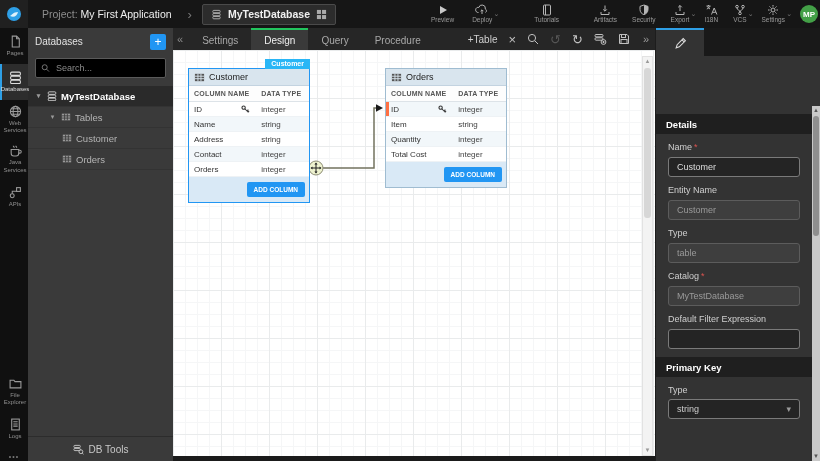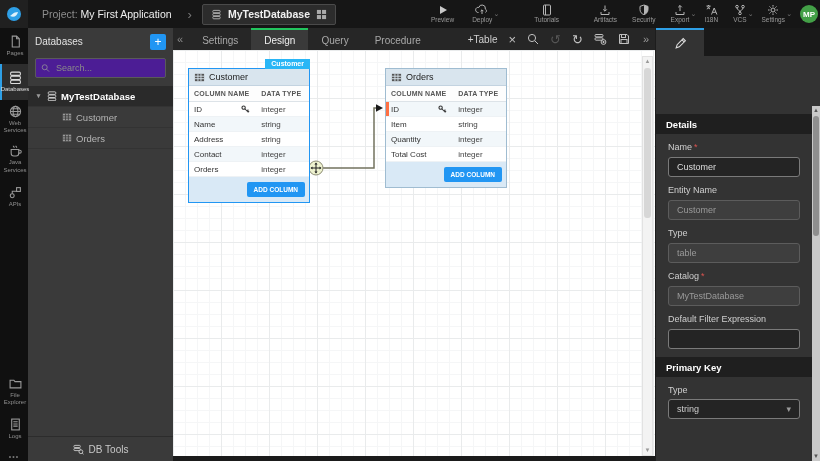--- a/index.html
+++ b/index.html
@@ -35,21 +35,21 @@
   .rail-item.active{background:#2d2d2d;border-left:2px solid #2e9fe6;color:#ddd;}
   .rail-bottom{position:absolute;bottom:14px;left:0;width:28px;}
   .rail-more{position:absolute;bottom:1px;width:28px;text-align:center;color:#777;font-size:7px;letter-spacing:1px;}
 
   
   .dbpanel{position:absolute;top:28px;left:28px;width:145px;bottom:0;background:#3a3a3a;z-index:20;}
   .dbp-head{height:27px;display:flex;align-items:center;justify-content:space-between;padding:0 7px;}
   .dbp-title{font-size:10px;color:#e2e2e2;}
   .plusbtn{width:16px;height:16px;background:#2196f3;border-radius:2px;color:#fff;font-size:12px;
            display:flex;align-items:center;justify-content:center;cursor:pointer;line-height:1;}
-  .searchbox{margin:3px 7px 8px 7px;height:20px;background:#4c1d95;border:1px solid #5a5a5a;border-radius:2px;
+  .searchbox{margin:3px 7px 8px 7px;height:20px;background:#000000;border:1px solid #5a5a5a;border-radius:2px;
              display:flex;align-items:center;padding:0 5px;gap:4px;}
   .searchbox input{background:transparent;border:none;outline:none;color:#bbb;font-size:9px;width:100%;
                    font-family:"Liberation Sans",sans-serif;}
   .searchbox input::placeholder{color:#8a8a8a;}
   .trow{height:21px;display:flex;align-items:center;gap:4px;font-size:9.5px;color:#b5b5b5;
         border-bottom:1px solid #333;cursor:pointer;padding-left:6px;}
   .trow .arr{width:9px;color:#9a9a9a;font-size:7px;text-align:center;flex:0 0 9px;}
   .trow.sel{background:#2a2a2a;color:#fff;font-weight:bold;}
   .ind1{padding-left:20px;} .ind2{padding-left:34px;}
   .dbtools{position:absolute;bottom:0;left:0;right:0;height:25px;border-top:1px solid #2c2c2c;
@@ -305,20 +305,28 @@
     </div>
     <div class="trow sel">
       <span class="arr">▾</span>
       <svg width="10" height="10" viewBox="0 0 12 12">
         <rect x="1.5" y="1" width="9" height="3" rx="1" fill="none" stroke="#ddd"></rect>
         <rect x="1.5" y="4.8" width="9" height="3" rx="1" fill="none" stroke="#ddd"></rect>
         <rect x="1.5" y="8.6" width="9" height="3" rx="1" fill="none" stroke="#ddd"></rect>
       </svg>
       <span>MyTestDatabase</span>
     </div>
+    <div class="trow ind1">
+      <span class="arr">▾</span>
+      <svg width="10" height="10" viewBox="0 0 12 12">
+        <rect x="1" y="2" width="10" height="8" fill="#9a9a9a"></rect>
+          <path d="M1 4.6h10M1 7.3h10M4.3 2v8M7.6 2v8" stroke="#3a3a3a"></path>
+      </svg>
+      <span>Tables</span>
+    </div>
     <div class="trow ind2">
       <svg width="10" height="10" viewBox="0 0 12 12">
         <rect x="1" y="2" width="10" height="8" fill="#9a9a9a"></rect>
           <path d="M1 4.6h10M1 7.3h10M4.3 2v8M7.6 2v8" stroke="#3a3a3a"></path>
       </svg>
       <span>Customer</span>
     </div>
     <div class="trow ind2">
       <svg width="10" height="10" viewBox="0 0 12 12">
         <rect x="1" y="2" width="10" height="8" fill="#9a9a9a"></rect>

